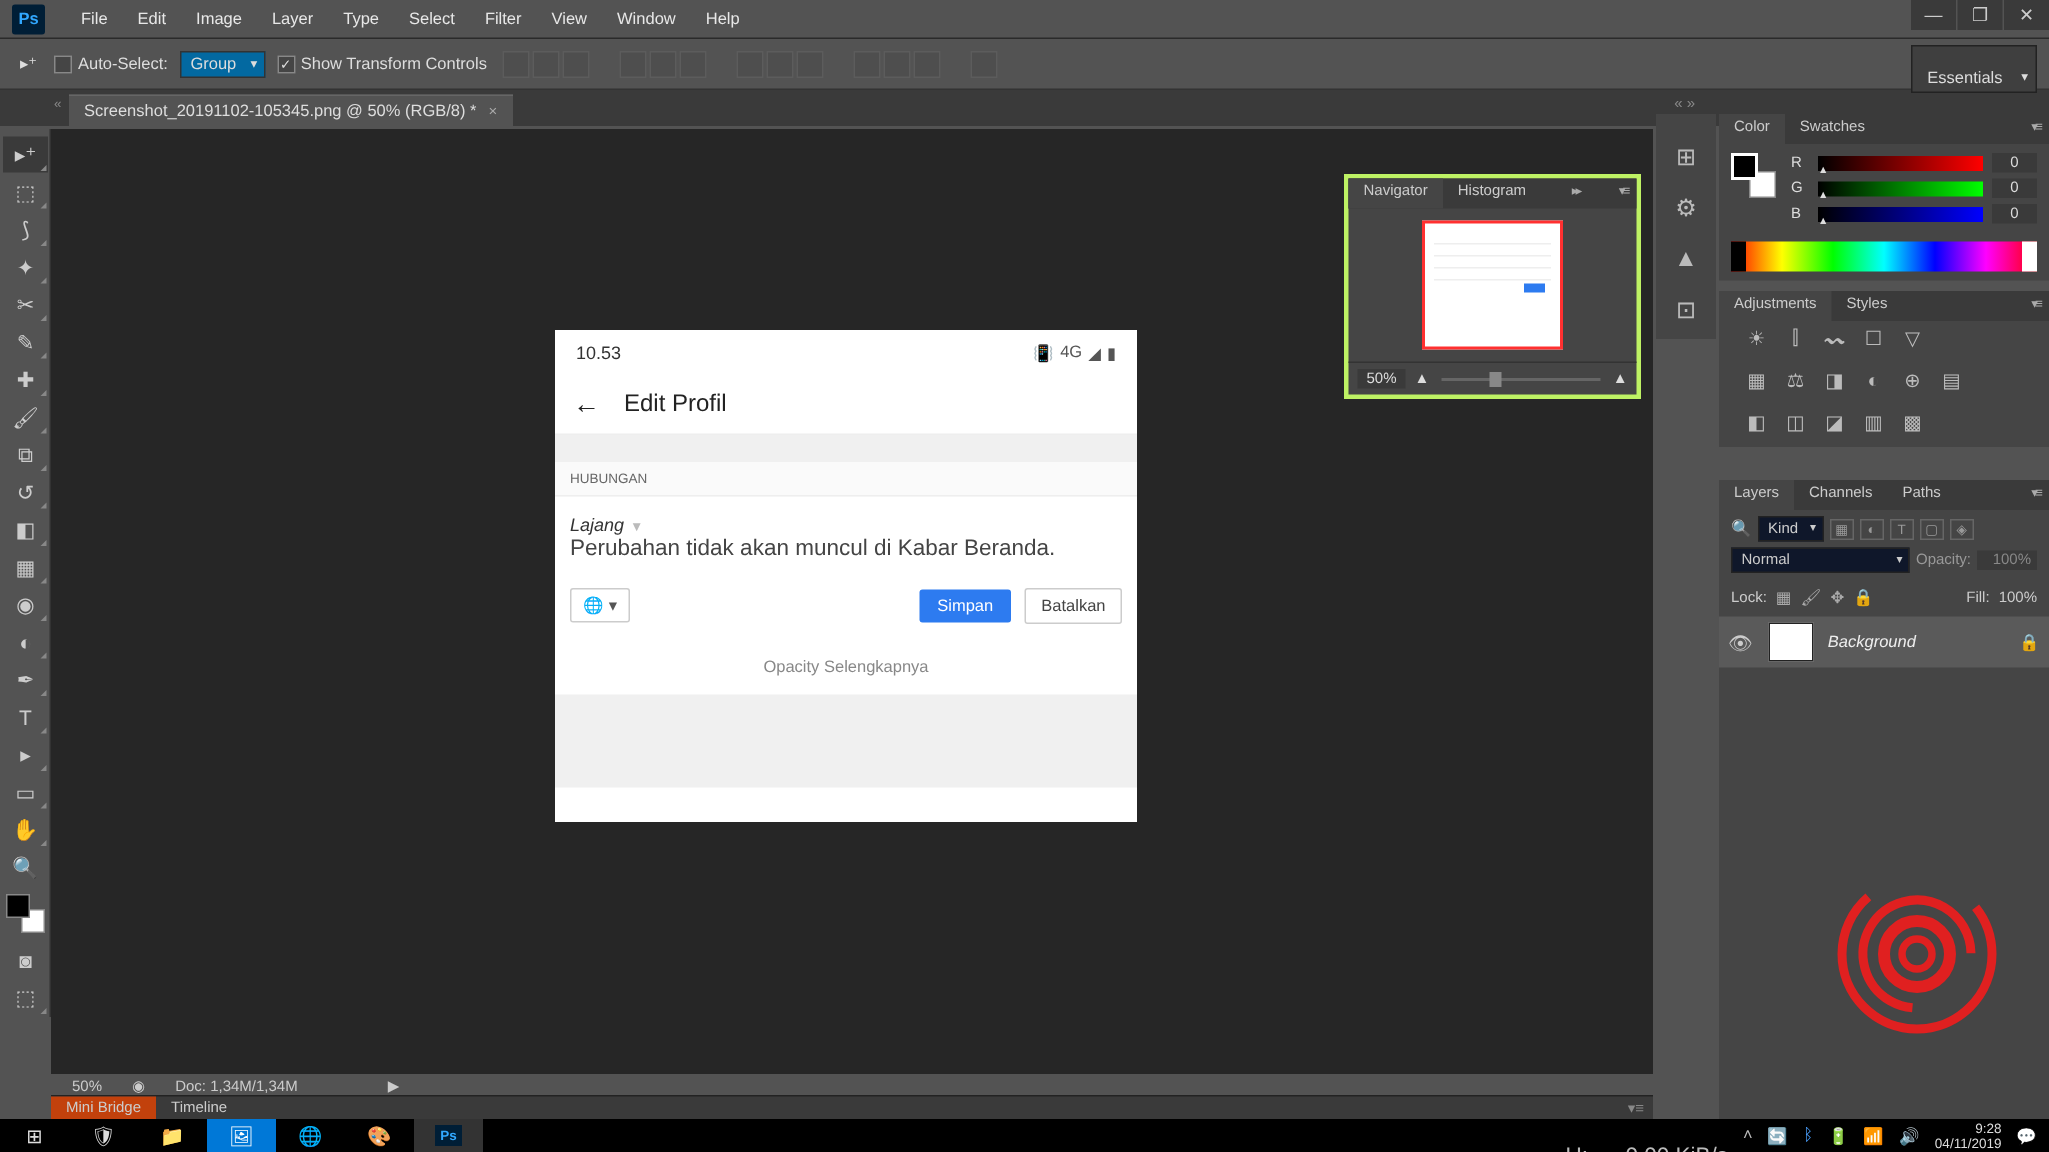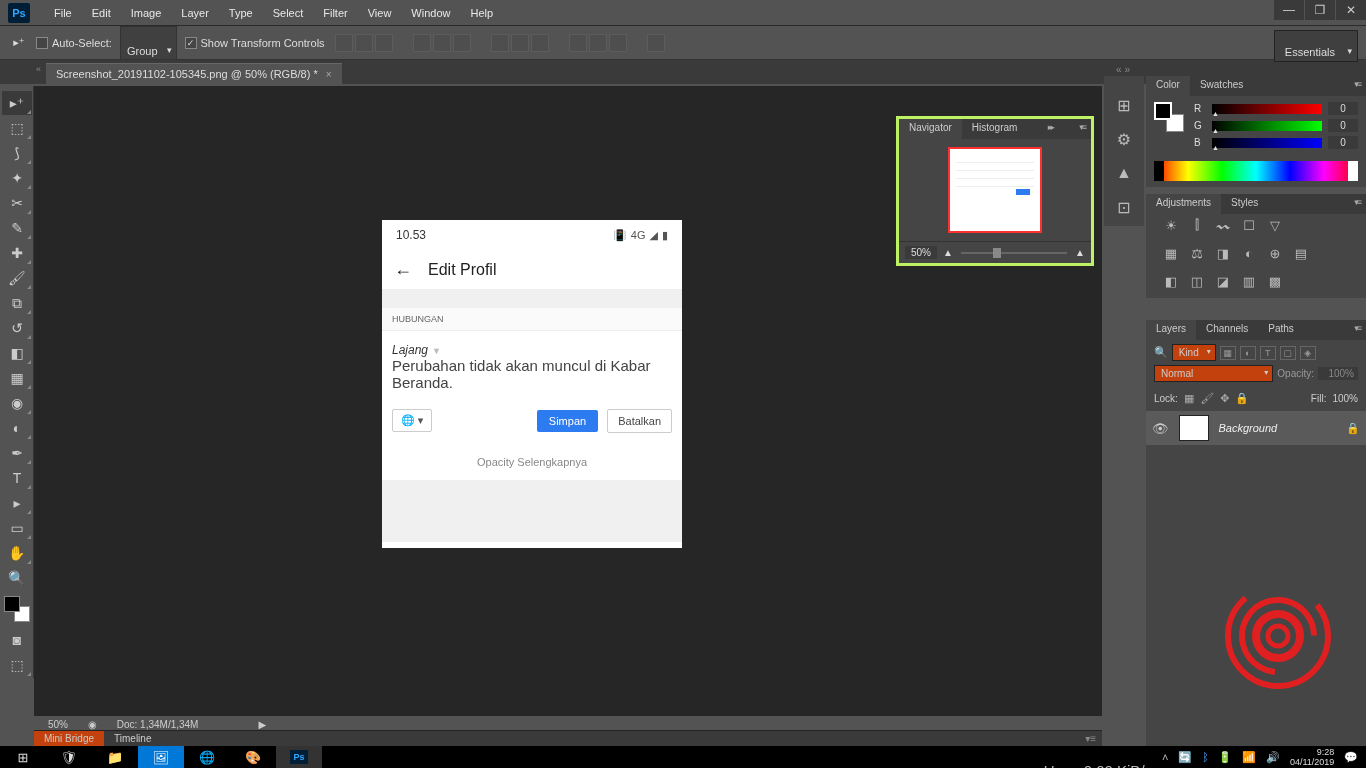--- a/index.html
+++ b/index.html
@@ -10,21 +10,21 @@
 .ps-logo { width: 22px; height: 20px; background: #001e36; color: #31a8ff; font-weight: bold; font-size: 11px; display: flex; align-items: center; justify-content: center; border-radius: 2px; margin-right: 14px; }
 .menubar .item { padding: 0 10px; cursor: default; }
 .win-controls { position: absolute; right: 0; top: 0; display: flex; }
 .win-controls div { width: 30px; height: 20px; background: #3a3a3a; color: #ccc; display: flex; align-items: center; justify-content: center; font-size: 12px; margin-left: 1px; }
 
 
 .optionsbar { height: 34px; background: #535353; display: flex; align-items: center; padding: 0 8px; color: #ddd; font-size: 11px; border-bottom: 1px solid #333; }
 .opt-icon { width: 22px; height: 22px; display: flex; align-items: center; justify-content: center; margin-right: 6px; }
 .checkbox { width: 12px; height: 12px; border: 1px solid #888; display: inline-flex; align-items: center; justify-content: center; margin-right: 4px; background: #454545; }
 .checkbox.checked::after { content: "✓"; font-size: 9px; color: #ddd; }
-.dropdown { background: #404040; border: 1px solid #333; padding: 18px 18px 2px 6px; margin: 0 8px; position: relative; color: #ddd; }
+.dropdown { background: #0369a1; border: 1px solid #333; padding: 2px 18px 2px 6px; margin: 0 8px; position: relative; color: #ddd; }
 .dropdown::after { content: "▾"; position: absolute; right: 4px; font-size: 9px; }
 .align-group { display: flex; gap: 2px; margin: 0 10px; }
 .align-btn { width: 18px; height: 18px; border: 1px solid #666; background: #4a4a4a; opacity: 0.5; }
 .workspace-switcher { position: absolute; right: 8px; top: 30px; background: #3f3f3f; border: 1px solid #222; padding: 15px 22px 3px 10px; color: #ddd; font-size: 11px; }
 .workspace-switcher::after { content: "▾"; position: absolute; right: 5px; font-size: 9px; }
 
 
 .doctab-bar { height: 24px; background: #3a3a3a; display: flex; align-items: flex-end; padding-left: 46px; }
 .doctab { background: #535353; color: #ddd; font-size: 11px; padding: 4px 10px; display: flex; align-items: center; border-top: 1px solid #666; }
 .doctab .close { margin-left: 8px; font-size: 10px; color: #aaa; }
@@ -35,21 +35,21 @@
 .toolspanel { position: absolute; left: 0; top: 86px; width: 34px; background: #535353; padding-top: 4px; border-right: 1px solid #333; }
 .tool { width: 30px; height: 24px; margin: 1px 2px; display: flex; align-items: center; justify-content: center; color: #ccc; font-size: 14px; position: relative; }
 .tool.active { background: #3a3a3a; }
 .tool .corner { position: absolute; right: 1px; bottom: 1px; width: 0; height: 0; border-right: 4px solid #888; border-top: 4px solid transparent; }
 .color-swatches { margin: 6px 4px; position: relative; width: 26px; height: 26px; }
 .fg-color { position: absolute; width: 16px; height: 16px; background: #000; border: 1px solid #888; left: 0; top: 0; z-index: 2; }
 .bg-color { position: absolute; width: 16px; height: 16px; background: #fff; border: 1px solid #888; right: 0; bottom: 0; }
 
 
 .canvas-area { position: absolute; left: 34px; top: 86px; right: 264px; bottom: 50px; background: #262626; overflow: hidden; }
-.canvas { position: absolute; left: 348px; top: 134px; width: 300px; height: 328px; background: #fff; }
+.canvas { position: absolute; left: 336px; top: 134px; width: 388px; height: 328px; background: #fff; }
 .phone-statusbar { height: 30px; display: flex; align-items: center; justify-content: space-between; padding: 0 14px; font-size: 12px; color: #333; }
 .phone-icons { display: flex; align-items: center; gap: 4px; font-size: 11px; color: #555; }
 .phone-header { height: 40px; display: flex; align-items: center; padding: 0 12px; font-size: 16px; color: #222; border-bottom: 1px solid #eee; }
 .phone-header .back { font-size: 18px; margin-right: 16px; font-weight: bold; }
 .phone-section-gap { height: 18px; background: #f0f0f0; }
 .phone-section-label { padding: 6px 10px; font-size: 9px; color: #666; background: #fafafa; border-bottom: 1px solid #eee; }
 .phone-body { padding: 12px 10px; font-size: 11px; color: #333; }
 .phone-dropdown { font-size: 12px; color: #333; margin-bottom: 0; font-style: italic; }
 .phone-dropdown .chev { color: #bbb; font-size: 9px; margin-left: 4px; }
 .phone-note { font-size: 15px; color: #444; margin-bottom: 18px; }
@@ -110,21 +110,21 @@
 
 .adj-panel { position: absolute; right: 0; top: 194px; width: 220px; background: #454545; }
 .adj-label { padding: 6px 10px; font-size: 10px; color: #ddd; }
 .adj-grid { display: flex; flex-wrap: wrap; padding: 2px 14px 8px; gap: 4px; }
 .adj-ic { width: 22px; height: 18px; color: #bbb; font-size: 13px; display: flex; align-items: center; justify-content: center; }
 
 
 .layers-panel { position: absolute; right: 0; top: 320px; width: 220px; bottom: 0; background: #454545; display: flex; flex-direction: column; }
 .layers-controls { padding: 4px 8px; font-size: 10px; color: #ccc; }
 .layers-row { display: flex; align-items: center; gap: 4px; margin-bottom: 4px; }
-.layers-row .dd { background: #c2410c; border: 1px solid #222; padding: 2px 16px 2px 6px; position: relative; }
+.layers-row .dd { background: #0f172a; border: 1px solid #222; padding: 2px 16px 2px 6px; position: relative; }
 .layers-row .dd::after { content: "▾"; position: absolute; right: 4px; font-size: 8px; }
 .filter-ic { width: 16px; height: 14px; border: 1px solid #666; display: flex; align-items: center; justify-content: center; font-size: 9px; color: #999; }
 .layers-row .label { color: #999; }
 .layers-row .val { background: #3a3a3a; padding: 1px 4px; width: 40px; text-align: right; color: #888; }
 .lock-row { display: flex; align-items: center; gap: 6px; font-size: 10px; color: #ccc; padding: 2px 8px; }
 .lock-row .ic { font-size: 11px; color: #aaa; }
 .layer-item { display: flex; align-items: center; background: #5a5a5a; height: 34px; padding: 0 6px; margin-top: 4px; }
 .eye-ic { font-size: 13px; color: #ccc; margin-right: 10px; }
 .layer-thumb { width: 30px; height: 26px; background: #fff; border: 1px solid #222; margin-right: 10px; position: relative; }
 .layer-thumb-inner { position: absolute; inset: 2px; font-size: 4px; overflow: hidden; }

